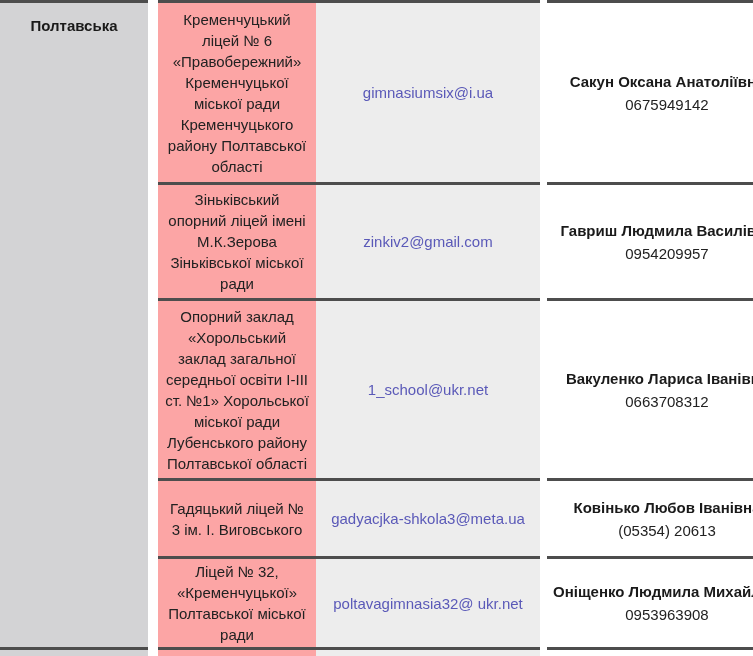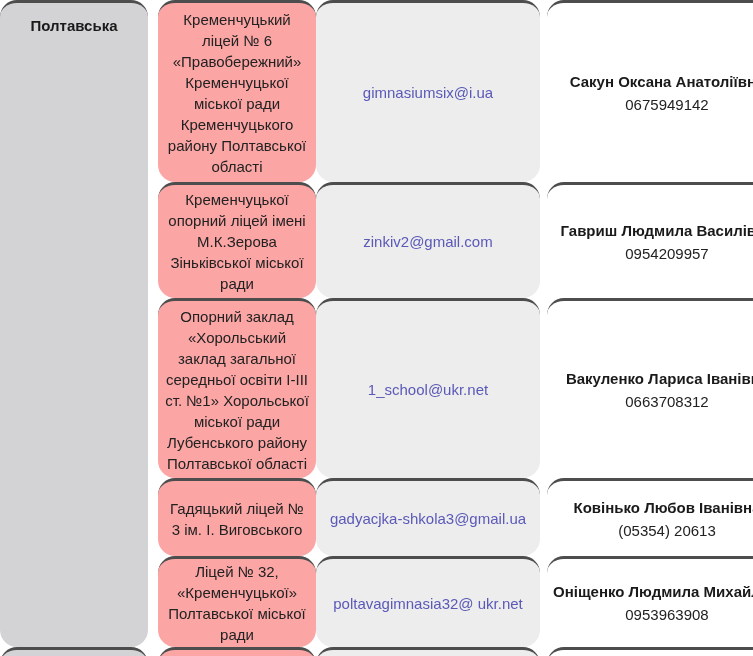--- a/index.html
+++ b/index.html
@@ -20,21 +20,20 @@
   td {
     font-size: 15px;
     color: #222222;
     text-align: center;
     vertical-align: middle;
     padding: 2px 6px;
     overflow: hidden;
   }
   td.bordered {
     border-top: 3px solid #4d4d4d;
-    border-radius: 17px;
   }
   td.region {
     background: #d3d3d5;
     vertical-align: top;
     font-weight: bold;
     color: #1a1a1a;
     padding-top: 14px;
   }
   td.spacer {
     background: #ffffff;
@@ -91,21 +90,21 @@
         <a>gimnasiumsix@i.ua</a>
       </td>
       <td class="spacer"></td>
       <td class="contact bordered">
         <div class="contact-name">Сакун Оксана Анатоліївна</div>
         <div class="contact-phone">0675949142</div>
       </td>
     </tr>
     <tr style="height:116px">
       <td class="spacer"></td>
-      <td class="school bordered">Кременчуцької опорний ліцей імені М.К.Зерова Зіньківської міської ради</td>
+      <td class="school bordered">Зіньківський опорний ліцей імені М.К.Зерова Зіньківської міської ради</td>
       <td class="email bordered">
         <a>zinkiv2@gmail.com</a>
       </td>
       <td class="spacer"></td>
       <td class="contact bordered">
         <div class="contact-name">Гавриш Людмила Василівна</div>
         <div class="contact-phone">0954209957</div>
       </td>
     </tr>
     <tr style="height:180px">
@@ -117,21 +116,21 @@
       <td class="spacer"></td>
       <td class="contact bordered">
         <div class="contact-name">Вакуленко Лариса Іванівна</div>
         <div class="contact-phone">0663708312</div>
       </td>
     </tr>
     <tr style="height:78px">
       <td class="spacer"></td>
       <td class="school bordered">Гадяцький ліцей № 3 ім. І. Виговського</td>
       <td class="email bordered">
-        <a>gadyacjka-shkola3@gmail.ua</a>
+        <a>gadyacjka-shkola3@meta.ua</a>
       </td>
       <td class="spacer"></td>
       <td class="contact bordered">
         <div class="contact-name">Ковінько Любов Іванівна</div>
         <div class="contact-phone">(05354) 20613</div>
       </td>
     </tr>
     <tr style="height:89px">
       <td class="spacer"></td>
       <td class="school bordered">Ліцей № 32, «Кременчуцької» Полтавської міської ради</td>

